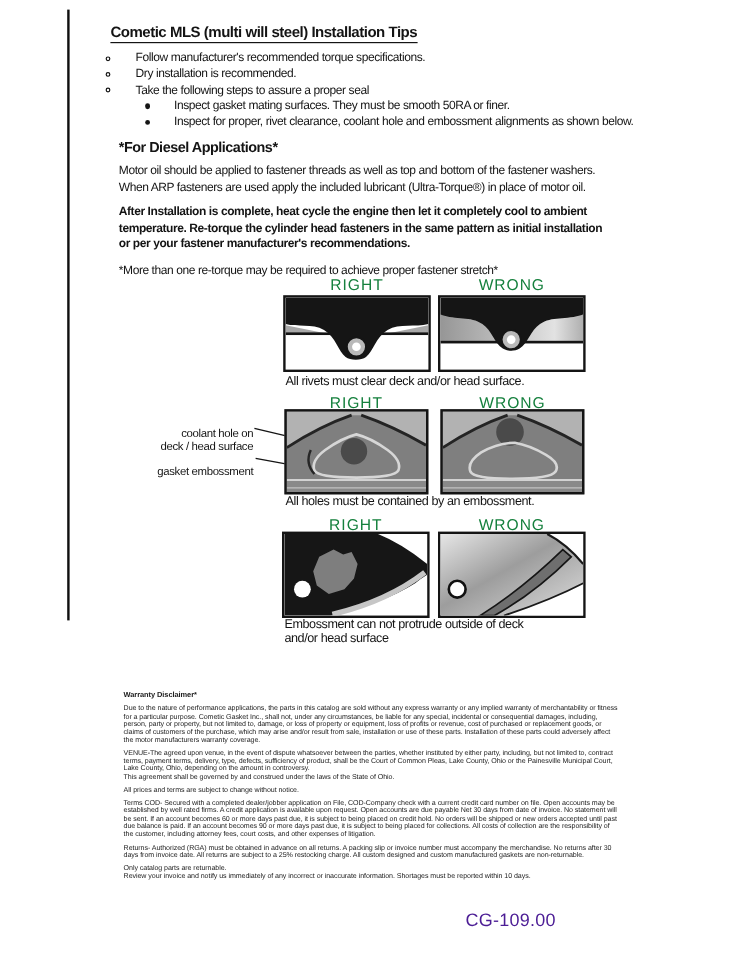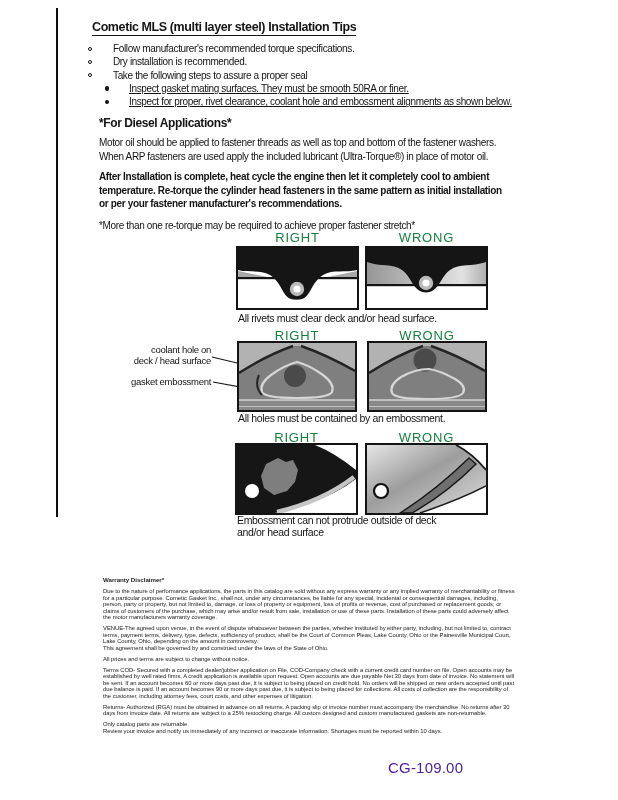--- a/index.html
+++ b/index.html
@@ -12,21 +12,21 @@
 
   
   .doc-title { position:absolute; left:92px; top:20px; font-size:12.5px; font-weight:bold;
                letter-spacing:-0.4px; }
   .doc-title span { display:inline-block; border-bottom:1.6px solid #141414; padding-bottom:1px; }
 
   .tips { position:absolute; left:97px; top:42px; font-size:10px; letter-spacing:-0.35px; }
   .tip-line { position:relative; line-height:13.4px; white-space:nowrap;padding-left:16px; }
   .o-bullet { position:absolute; left:-9px; top:4.6px; width:4px; height:4px;
               border:1.2px solid #141414; border-radius:50%; }
-  .subtips { position:absolute; left:113px; top:82px; font-size:10px; letter-spacing:-0.35px;text-decoration:underline; }
+  .subtips { position:absolute; left:129px; top:82px; font-size:10px; letter-spacing:-0.35px; }
   .f-bullet { position:absolute; left:-8px; top:4.4px; width:4.4px; height:4.4px;
               background:#141414; border-radius:50%; }
 
   .diesel-head { position:absolute; left:99px; top:116px; font-size:12px; font-weight:bold; letter-spacing:-0.4px; }
   .body-par { position:absolute; left:99px; font-size:10px; letter-spacing:-0.35px; }
   .body-par div { line-height:13.7px; white-space:nowrap; }
   #para1 { top:136px; }
   #para2 { top:170px;font-weight:bold; }
   #retorque-note { top:219px; }
 
@@ -35,21 +35,21 @@
             letter-spacing:0.8px; color:#15803d; }
   .dbox { position:absolute; width:123px; height:64px; border:2px solid #141414; background:#fff; }
   .dbox svg { display:block; width:100%; height:100%; }
   .dbox2 { position:absolute; width:120px; height:71px; border:2px solid #141414; background:#8e8e8e; }
   .dbox2 svg { display:block; width:100%; height:100%; }
   .dbox3 { position:absolute; width:123px; height:72px; border:2px solid #141414; background:#fff; }
   .dbox3 svg { display:block; width:100%; height:100%; }
   .dcaption { position:absolute; font-size:10.5px; letter-spacing:-0.35px; color:#141414; white-space:nowrap; }
   .dcaption div { line-height:12px; }
 
-  .annot { position:absolute; font-size:9.5px; letter-spacing:-0.3px; text-align:right; width:104px; left:107px; }
+  .annot { position:absolute; font-size:9.5px; letter-spacing:-0.3px; text-align:right; width:104px; left:107px;margin-top:12px; }
   .annot div { line-height:10.5px; white-space:nowrap; }
   #annot1 { top:345px; }
   #annot2 { top:376px; }
   #leader-svg { position:absolute; left:210px; top:348px; width:90px; height:50px; }
 
   
   .warranty { position:absolute; left:103px; top:576px; width:414px; font-size:5.9px;
               letter-spacing:-0.05px; color:#1c1c1c; }
   .warranty .w-head { font-weight:bold; font-size:6.2px; margin-bottom:5px; }
   .warranty p { line-height:6.5px; margin-bottom:4.5px; text-align:left; }
@@ -58,21 +58,21 @@
   .page-code { position:absolute; left:388px; top:759px; font-size:15px; letter-spacing:0.2px; color:#4c1d95; }
 </style>
 </head>
 <body>
 
 <div class="page">
 
   <div class="scan-line"></div>
 
   <div class="doc-title">
-    <span>Cometic MLS (multi layer steel) Installation Tips</span>
+    <span>Cometic MLS (multi will steel) Installation Tips</span>
   </div>
 
   <div class="tips">
     <div class="tip-line"><span class="o-bullet"></span><span>Follow manufacturer's recommended torque specifications.</span></div>
     <div class="tip-line"><span class="o-bullet"></span><span>Dry installation is recommended.</span></div>
     <div class="tip-line"><span class="o-bullet"></span><span>Take the following steps to assure a proper seal</span></div>
   </div>
 
   <div class="subtips">
     <div class="tip-line"><span class="f-bullet"></span><span>Inspect gasket mating surfaces.  They must be smooth 50RA or finer.</span></div>

